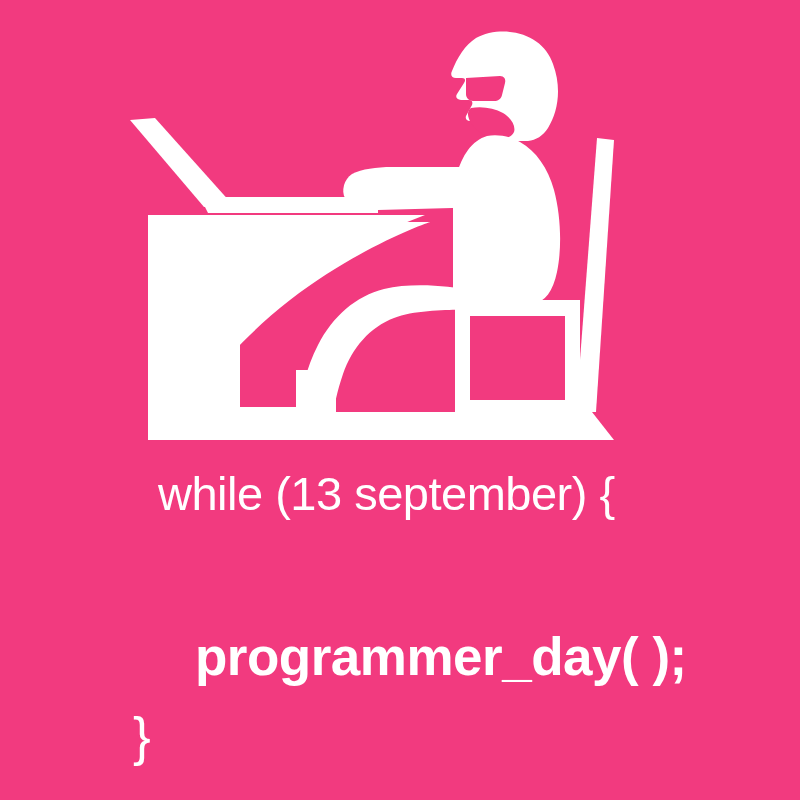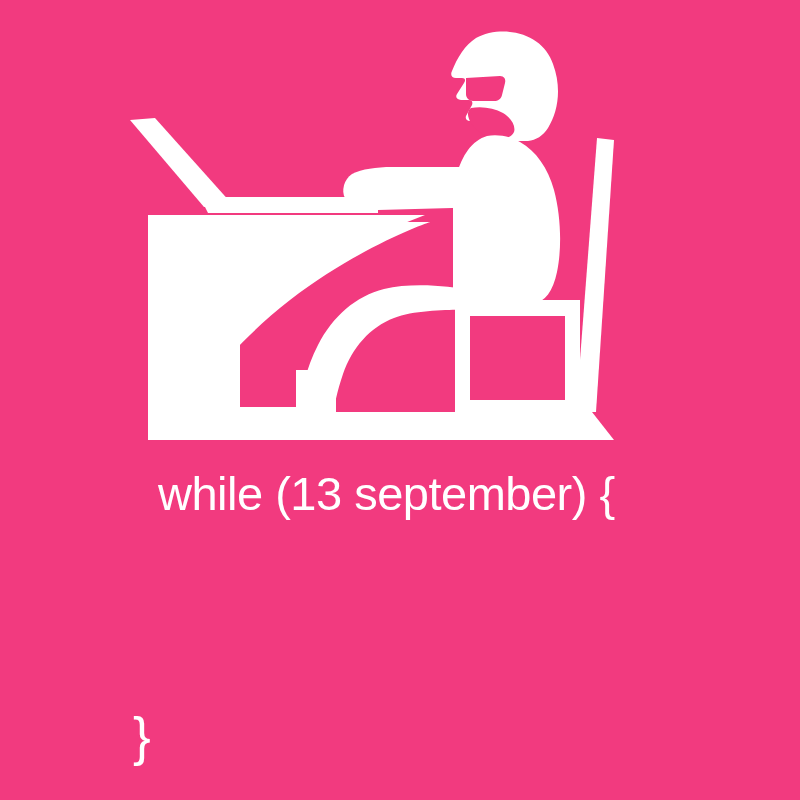--- a/index.html
+++ b/index.html
@@ -171,16 +171,17 @@
              C300,394 306,368 318,345
              C333,316 356,296 384,289
              C412,282 450,286 470,290 Z"></path>
 
     <path fill="#ffffff" d="M296,370 L336,370 L336,424 L296,424 Z"></path>
 
   </svg>
 
   <div id="code-block">
     <div class="code-line line-1">while (13 september) {</div>
+    <div class="code-line line-3">programmer_day( );</div>
     <div class="code-line line-4">}</div>
   </div>
 
 </div>
 
 </body></html>

